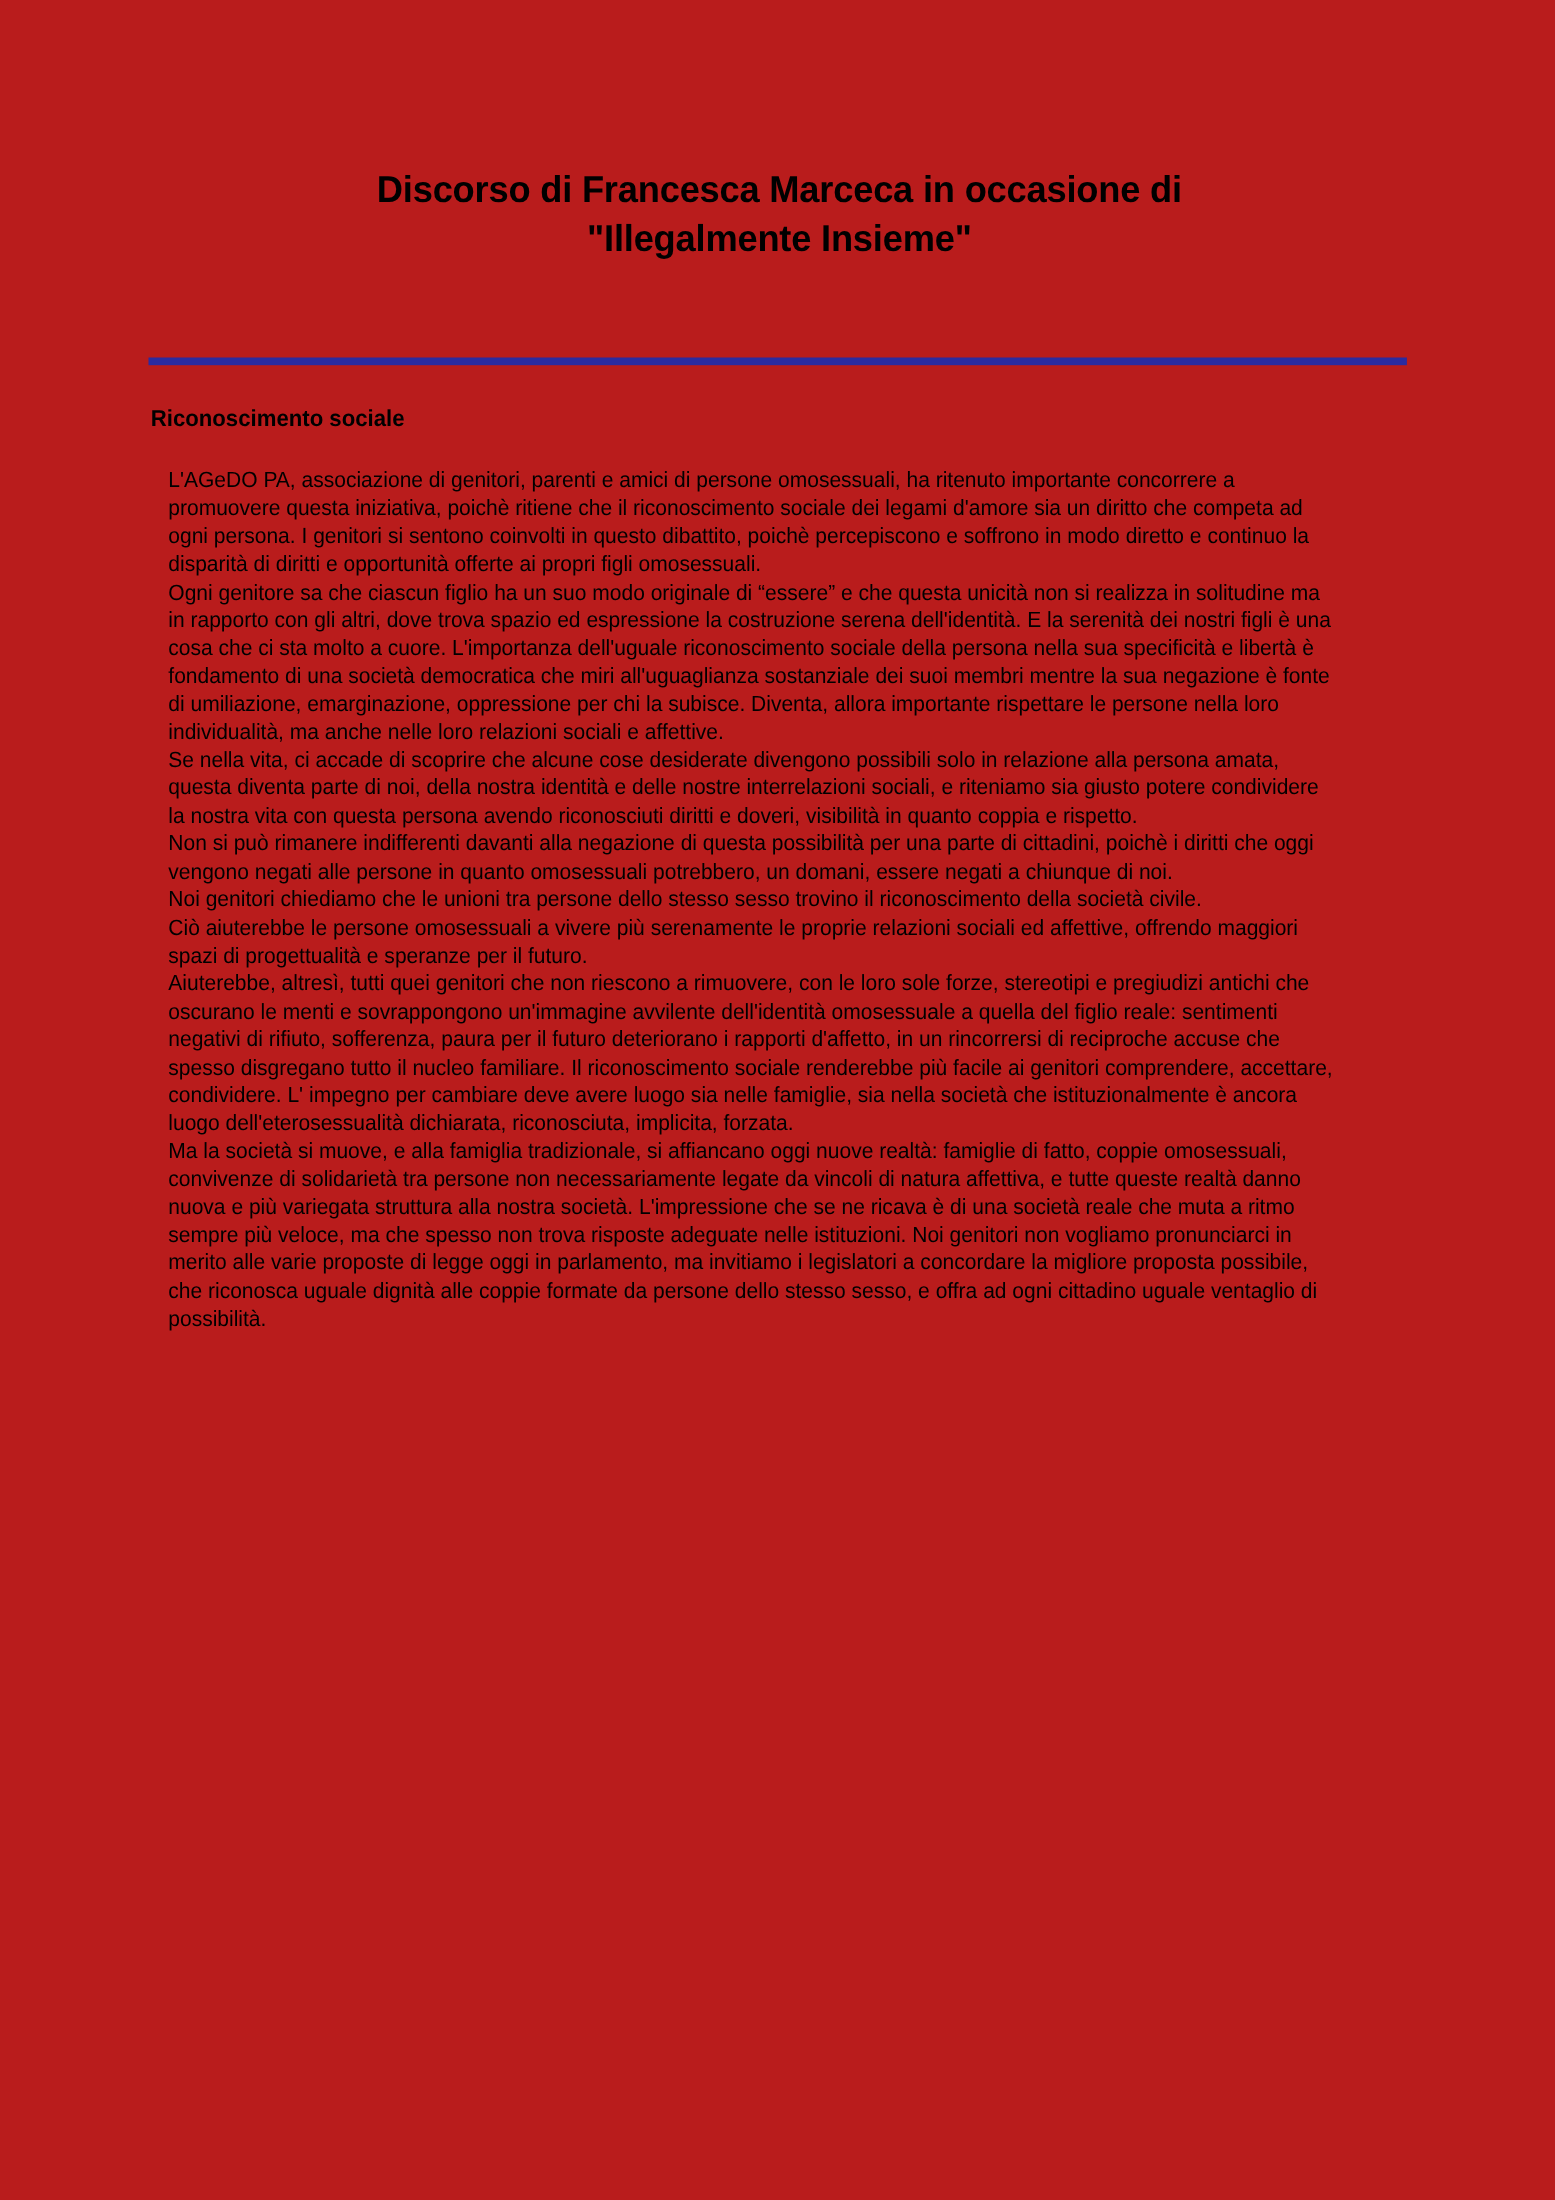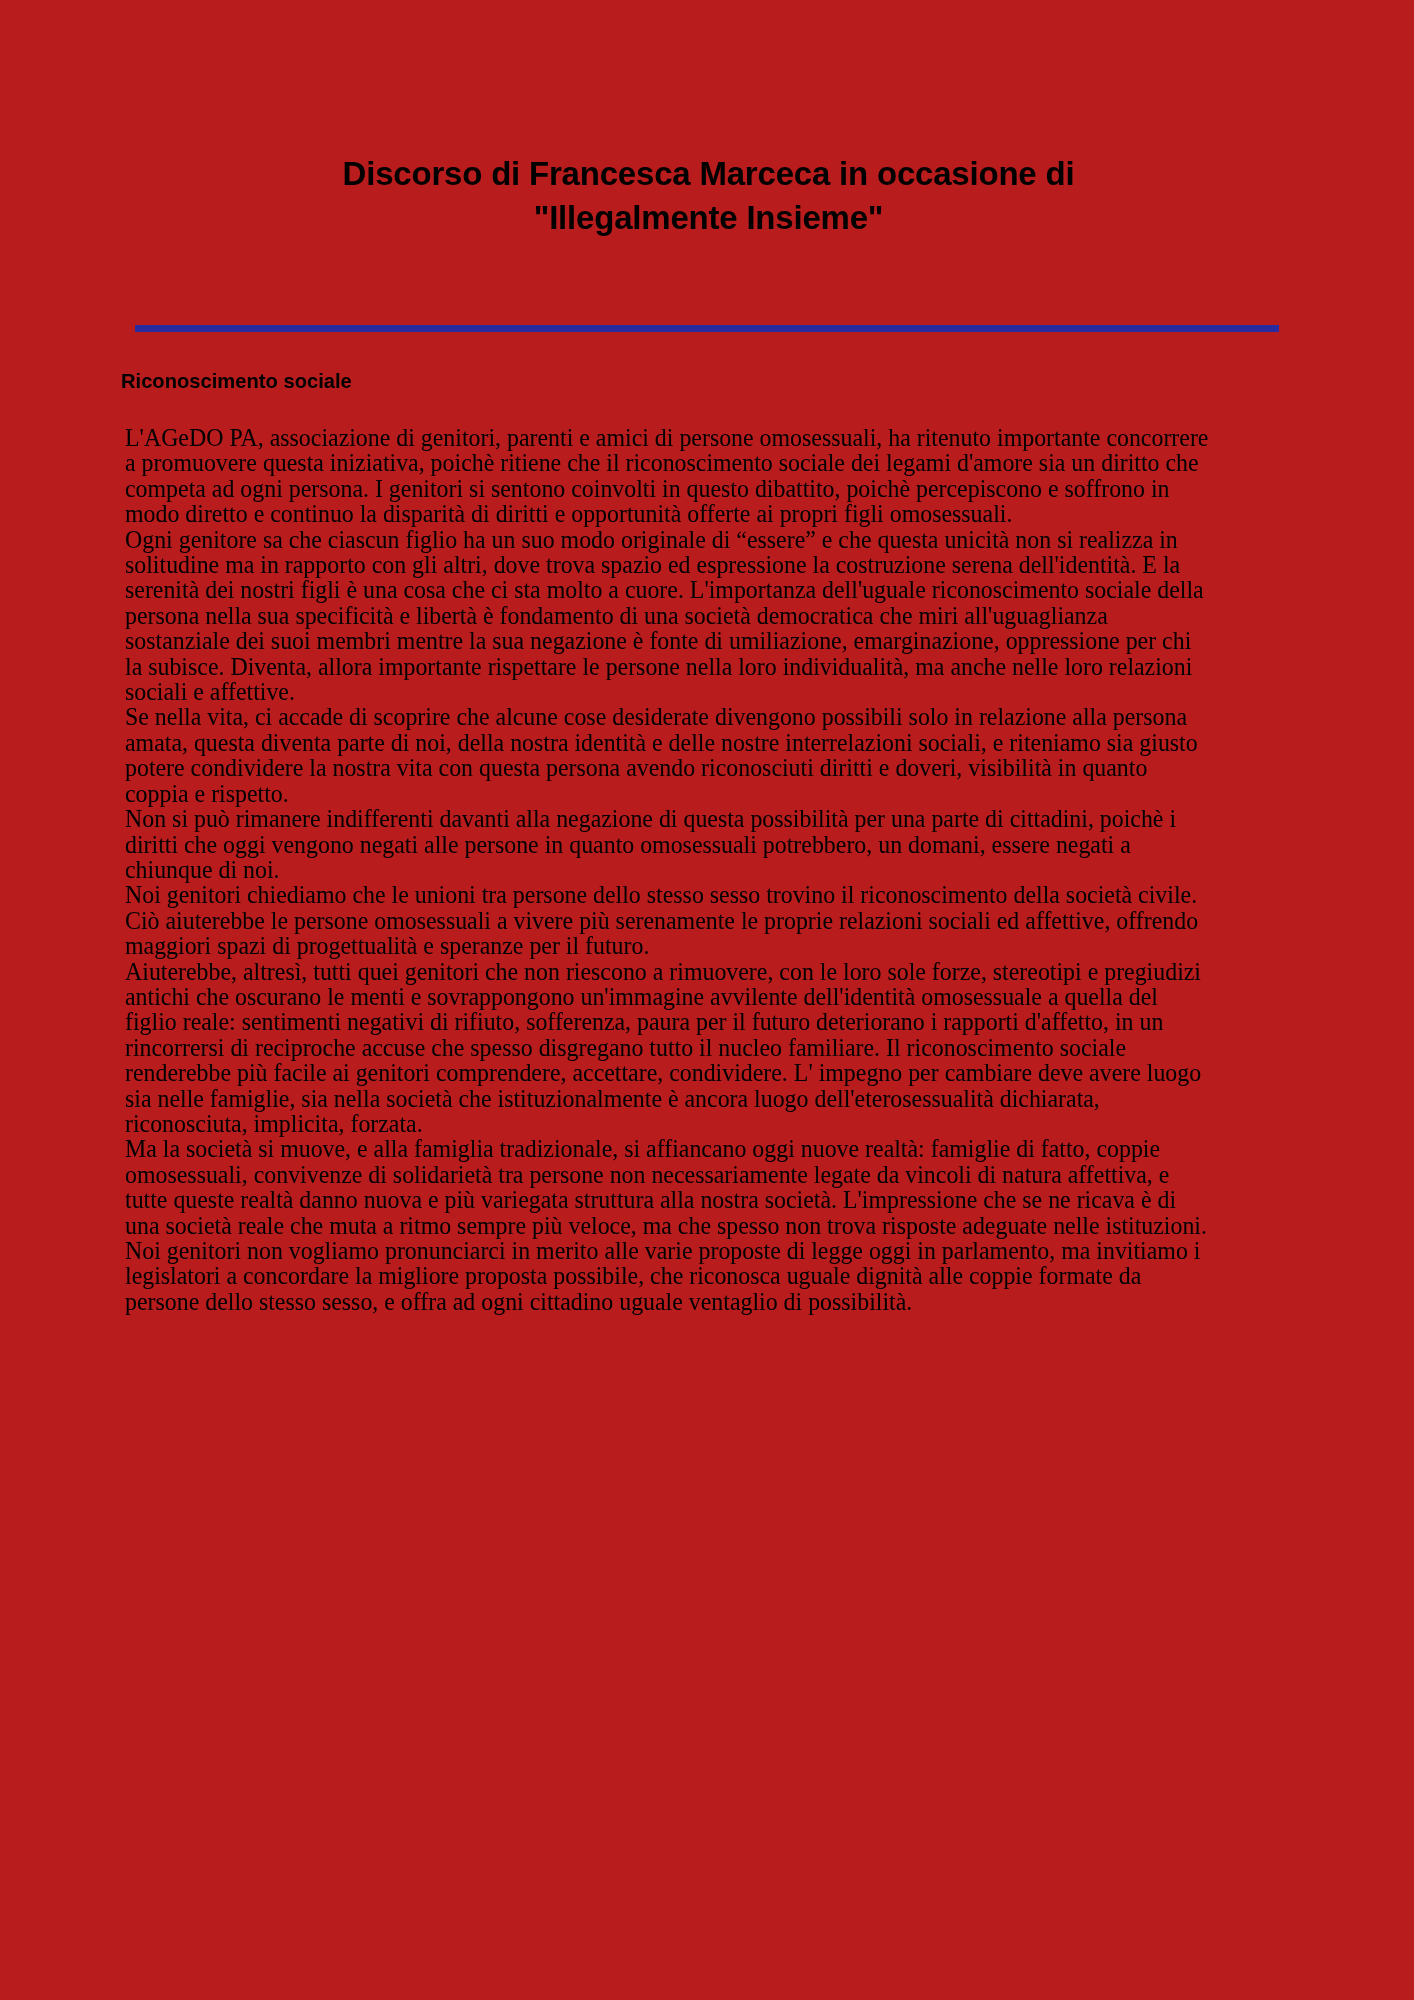--- a/index.html
+++ b/index.html
@@ -49,37 +49,36 @@
     left: 135px;
     top: 325px;
     width: 1144px;
     height: 7px;
     background: #2b2ba0;
   }
 
   
   .content {
     position: absolute;
-    left: 121px;
+    left: 137px;
     top: 368px;
     width: 1146px;
   }
   .section-heading {
     font-weight: bold;
     font-size: 21px;
     line-height: 26px;
     margin: 0 0 31px 0;
     transform: scaleX(0.96);
     transform-origin: 0 50%;
   }
   .body-block {
-    font-size: 25px;
+    font-size: 20px;
     line-height: 25.4px;
-    margin: 4px;
-    font-family: Liberation Serif, serif;
+    margin: 16px;
   }
   .body-block p {
     margin: 0;
     transform: scaleX(0.955);
     transform-origin: 0 50%;
   }
 </style>
 </head>
 <body>
 

